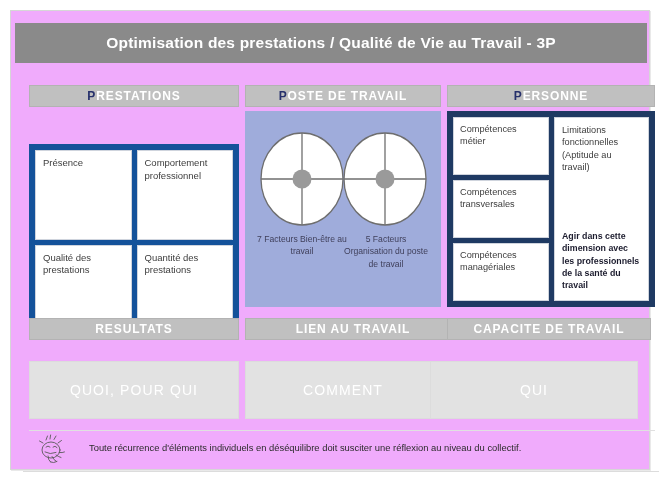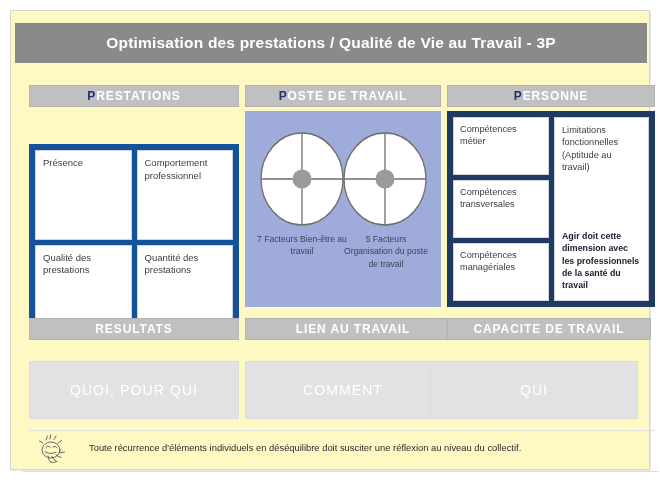--- a/index.html
+++ b/index.html
@@ -13,21 +13,21 @@
     font-family: "Liberation Sans", sans-serif;
     overflow: hidden;
   }
 
   .slide {
     position: absolute;
     left: 10px;
     top: 10px;
     width: 640px;
     height: 460px;
-    background: #fef9c3;
+    background: #f0abfc;
     border: 1px solid #d6d6d6;
     box-sizing: border-box;
     box-shadow: 1px 1px 0 #e9e9e9;
   }
 
   
   .title-bar {
     position: absolute;
     left: 4px;
     top: 12px;
@@ -277,21 +277,21 @@
   </div>
 
   <div class="personne-panel">
     <div class="pers-left">
       <div class="pers-cell">Compétences métier</div>
       <div class="pers-cell">Compétences transversales</div>
       <div class="pers-cell">Compétences managériales</div>
     </div>
     <div class="pers-right">
       <span>Limitations fonctionnelles (Aptitude au travail)</span>
-      <div class="pers-note">Agir doit cette dimension avec les professionnels de la santé du travail</div>
+      <div class="pers-note">Agir dans cette dimension avec les professionnels de la santé du travail</div>
     </div>
   </div>
 
   <div class="hdr hdr-resultats">RESULTATS</div>
   <div class="hdr hdr-lien">LIEN AU TRAVAIL</div>
   <div class="hdr hdr-capacite">CAPACITE DE TRAVAIL</div>
 
   <div class="bottom-box bb-quoi">QUOI, POUR QUI</div>
   <div class="bottom-box bb-comment">COMMENT</div>
   <div class="bottom-box bb-qui">QUI</div>

